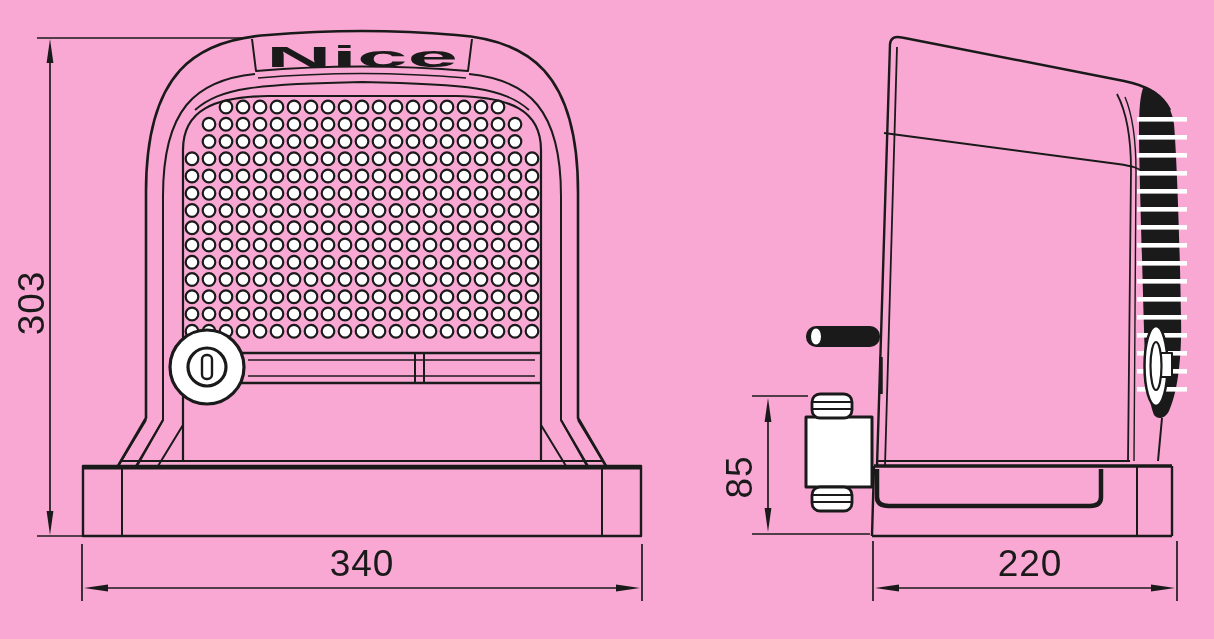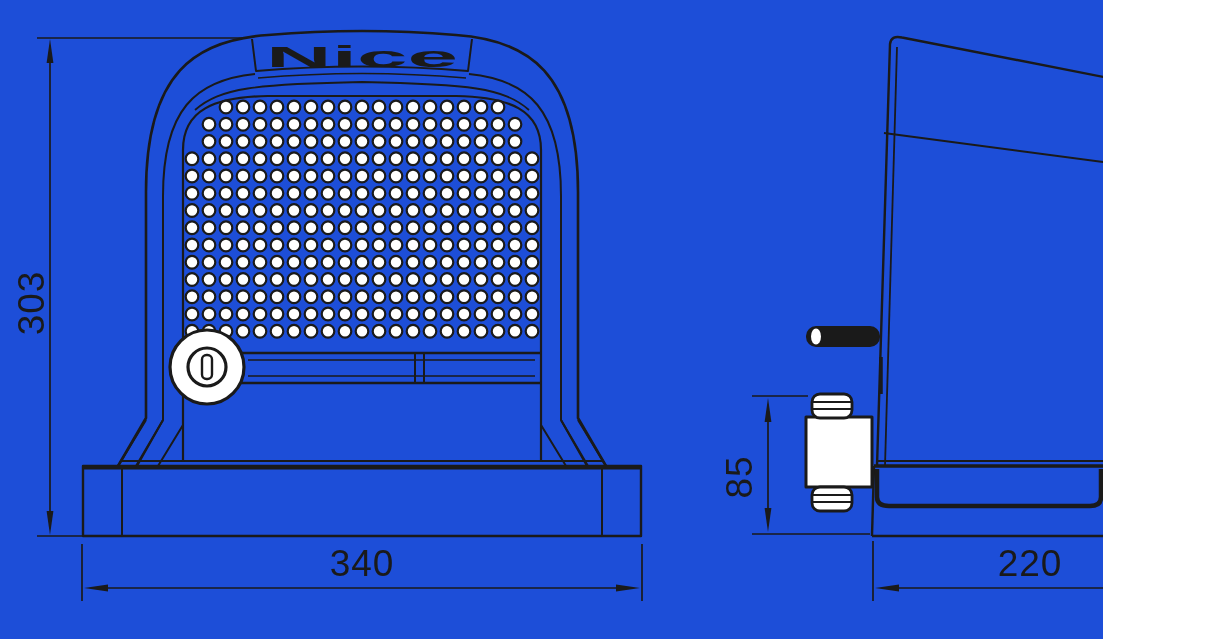--- a/index.html
+++ b/index.html
@@ -1,17 +1,17 @@
 <!DOCTYPE html>
 <html style="--line: #1a1a1a;"><head>
 <meta charset="utf-8">
 <style>
   :root { --line:#1a1a1a; }
   html,body { margin:0; padding:0; background:#fff; }
-  .canvas { position:relative; width:1103px; height:639px; background:#1d4ed8; overflow:hidden;
+  .canvas { position:relative; width:1214px; height:639px; background:#f9a8d4; overflow:hidden;
             font-family:"Liberation Sans", sans-serif; }
   svg { position:absolute; left:0; top:0; }
   svg * { vector-effect:none; }
   path, line, rect, circle, ellipse, polyline { stroke:var(--line); fill:none; stroke-linejoin:round; }
   .s14{stroke-width:1.4}.s16{stroke-width:1.6}.s18{stroke-width:1.8}.s2{stroke-width:2}
   .s22{stroke-width:2.2}.s24{stroke-width:2.4}.s26{stroke-width:2.6}.s3{stroke-width:3}
   .s34{stroke-width:3.4}.s4{stroke-width:4}.s45{stroke-width:4.5}
   .blk{fill:var(--line);stroke:none}
   .wht{fill:#fff;stroke:none}
   .whs{fill:#fff}

